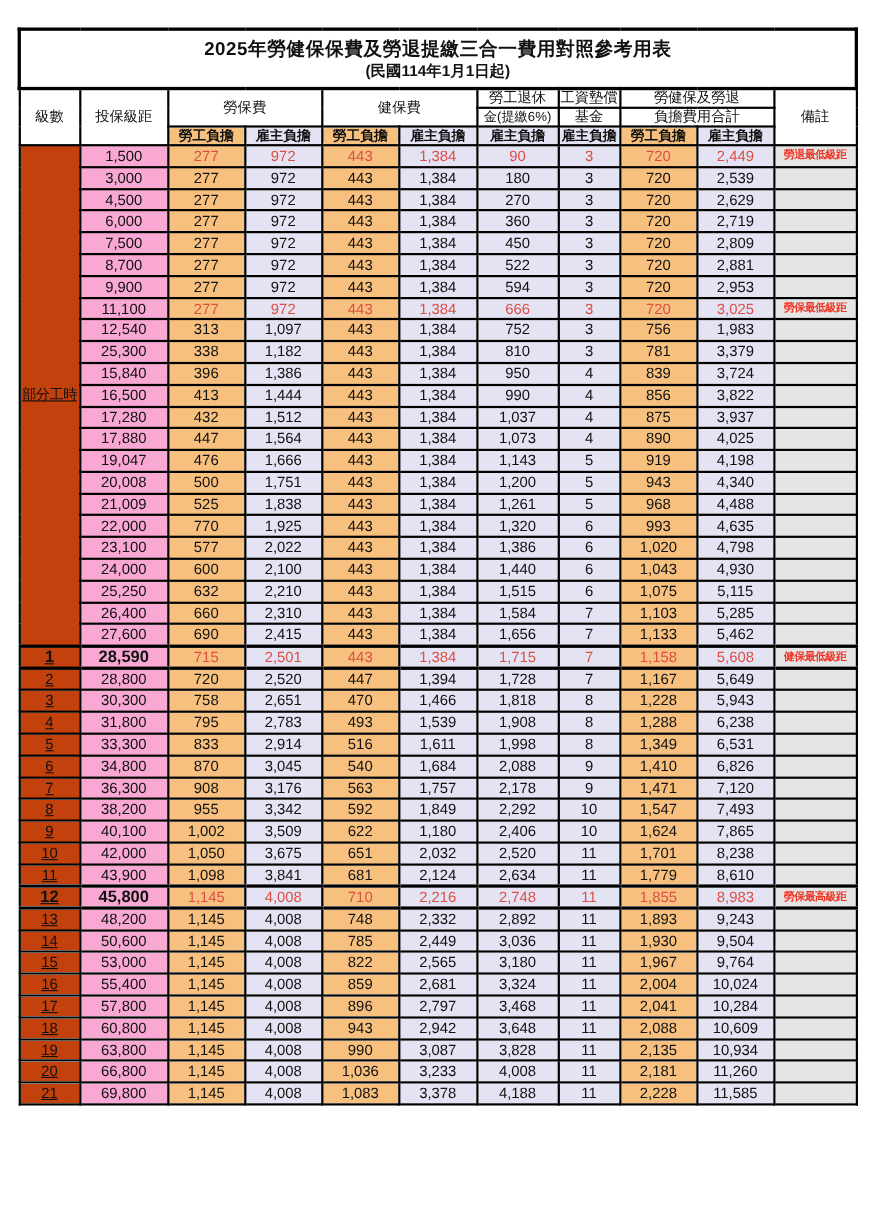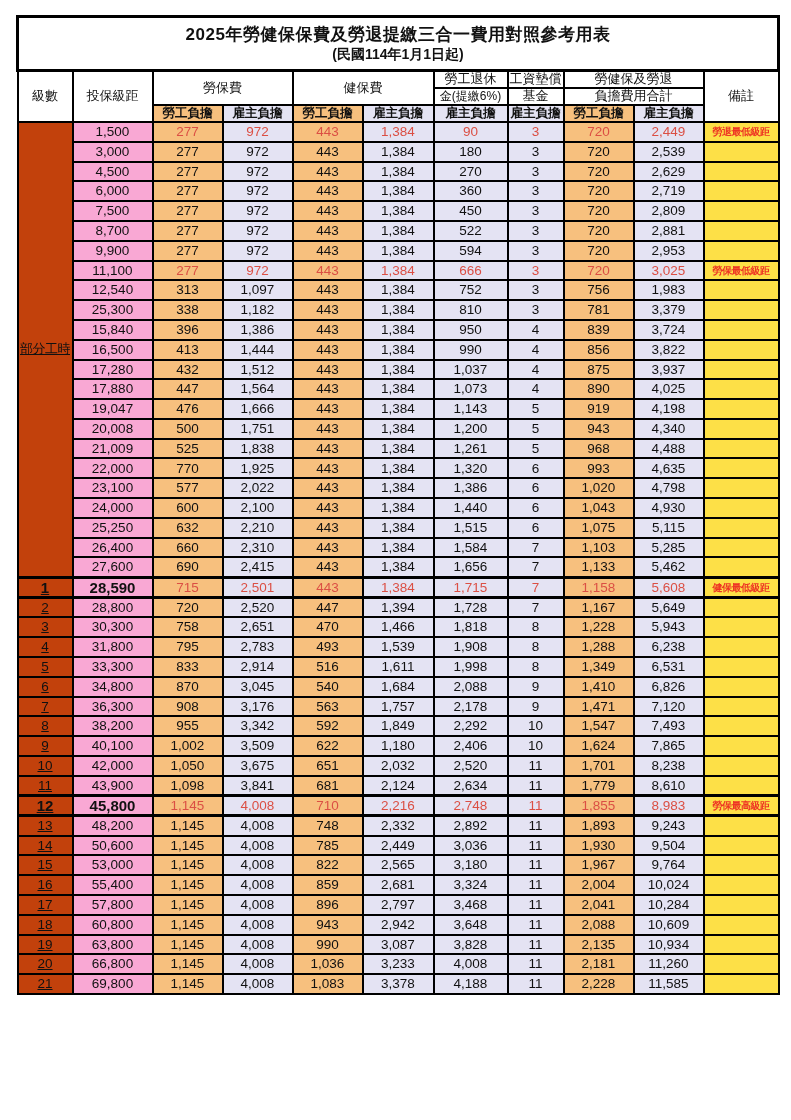--- a/index.html
+++ b/index.html
@@ -9,21 +9,21 @@
     --rem-red:#EE3524;
     --border:#000000;
   }
   *{box-sizing:border-box;}
   html,body{margin:0;padding:0;background:#ffffff;}
   body{
     width:791px;height:1120px;
     font-family:"Liberation Sans","DejaVu Sans",sans-serif;
     color:#111;
   }
-  .sheet{padding:15px 14px 0 16px;}
+  .sheet{padding:25px 14px 0 16px;}
   table{
     border-collapse:collapse;
     table-layout:fixed;
     width:761px;
   }
   td{
     border:2px solid var(--border);
     text-align:center;
     vertical-align:middle;
     padding:0;
@@ -35,31 +35,31 @@
   
   .title-cell{
     height:54px;
     border-width:3px;
     background:#fff;
   }
   .title-cell .t1{font-size:17px;font-weight:700;letter-spacing:0.5px;}
   .title-cell .t2{font-size:14px;font-weight:700;margin-top:2px;}
   
   tr.h1 td,tr.h2 td{height:17px;font-size:13px;}
-  tr.h3 td{height:17px;font-size:12.5px;font-weight:600;}
+  tr.h3 td{height:17px;font-size:12.5px;font-weight:600;border-radius:6px;}
   tr.h2 td.small{font-size:12px;}
   
   tbody td{height:19.8px;}
   td.level{background:#c2410c;text-decoration:underline;}
   td.pt{font-size:13px;letter-spacing:-0.5px;}
   td.bracket{background:#f9a8d4;}
   td.emp{background:var(--emp-bg);}
   td.er{background:var(--er-bg);}
   td.remark{
-    background:#fde047;
+    background:#e5e5e5;
     font-size:10px;
     font-weight:700;
     color:var(--rem-red);
     letter-spacing:-0.5px;
   }
   tr.hl td.emp,tr.hl td.er{color:var(--val-red);}
   tr.strong td{border-top-width:3px;border-bottom-width:3px;}
   tr.strong td.level,tr.strong td.bracket{font-weight:700;font-size:15px;}
 </style>
 </head>

